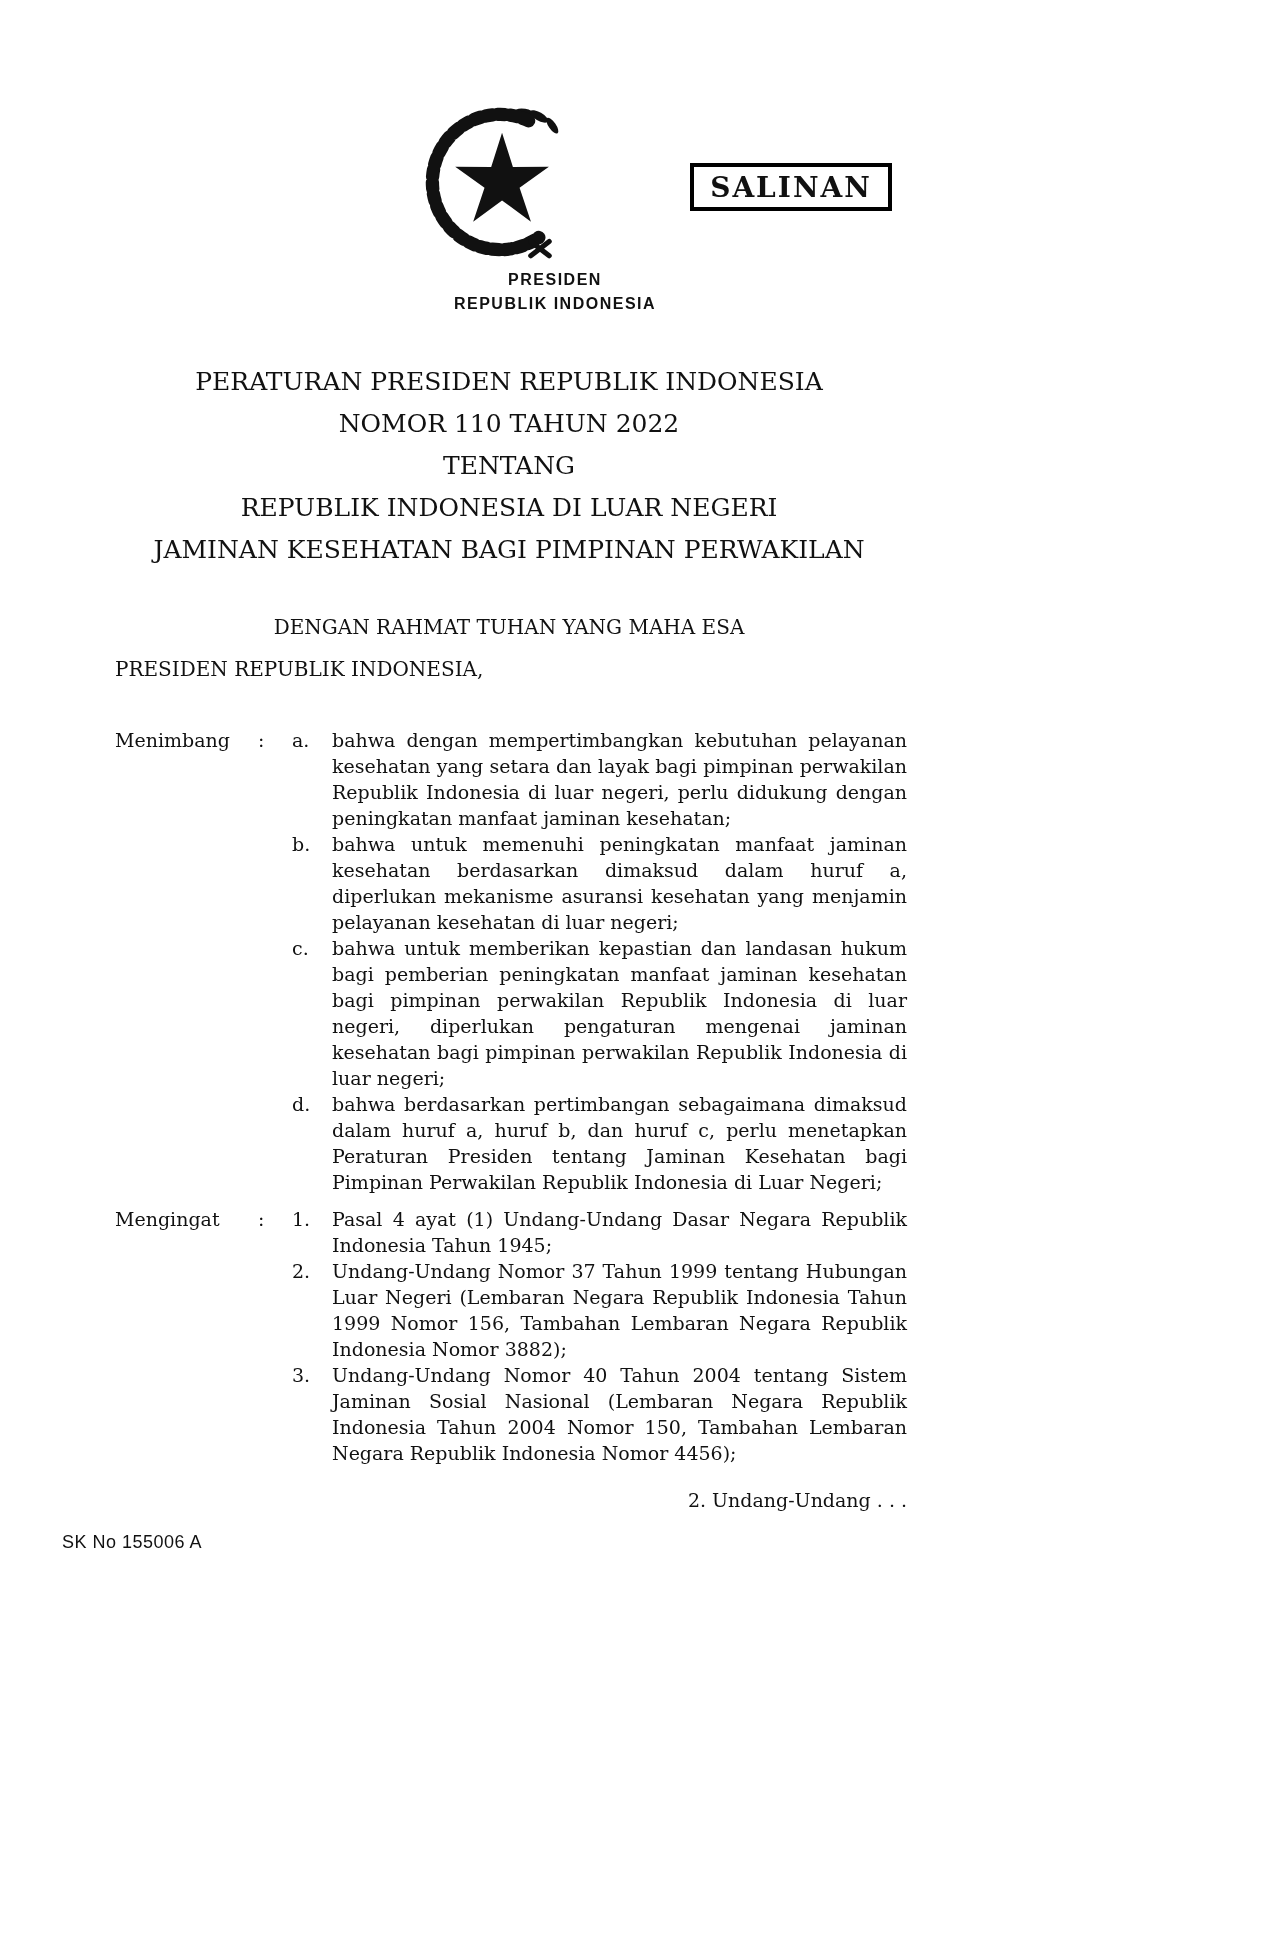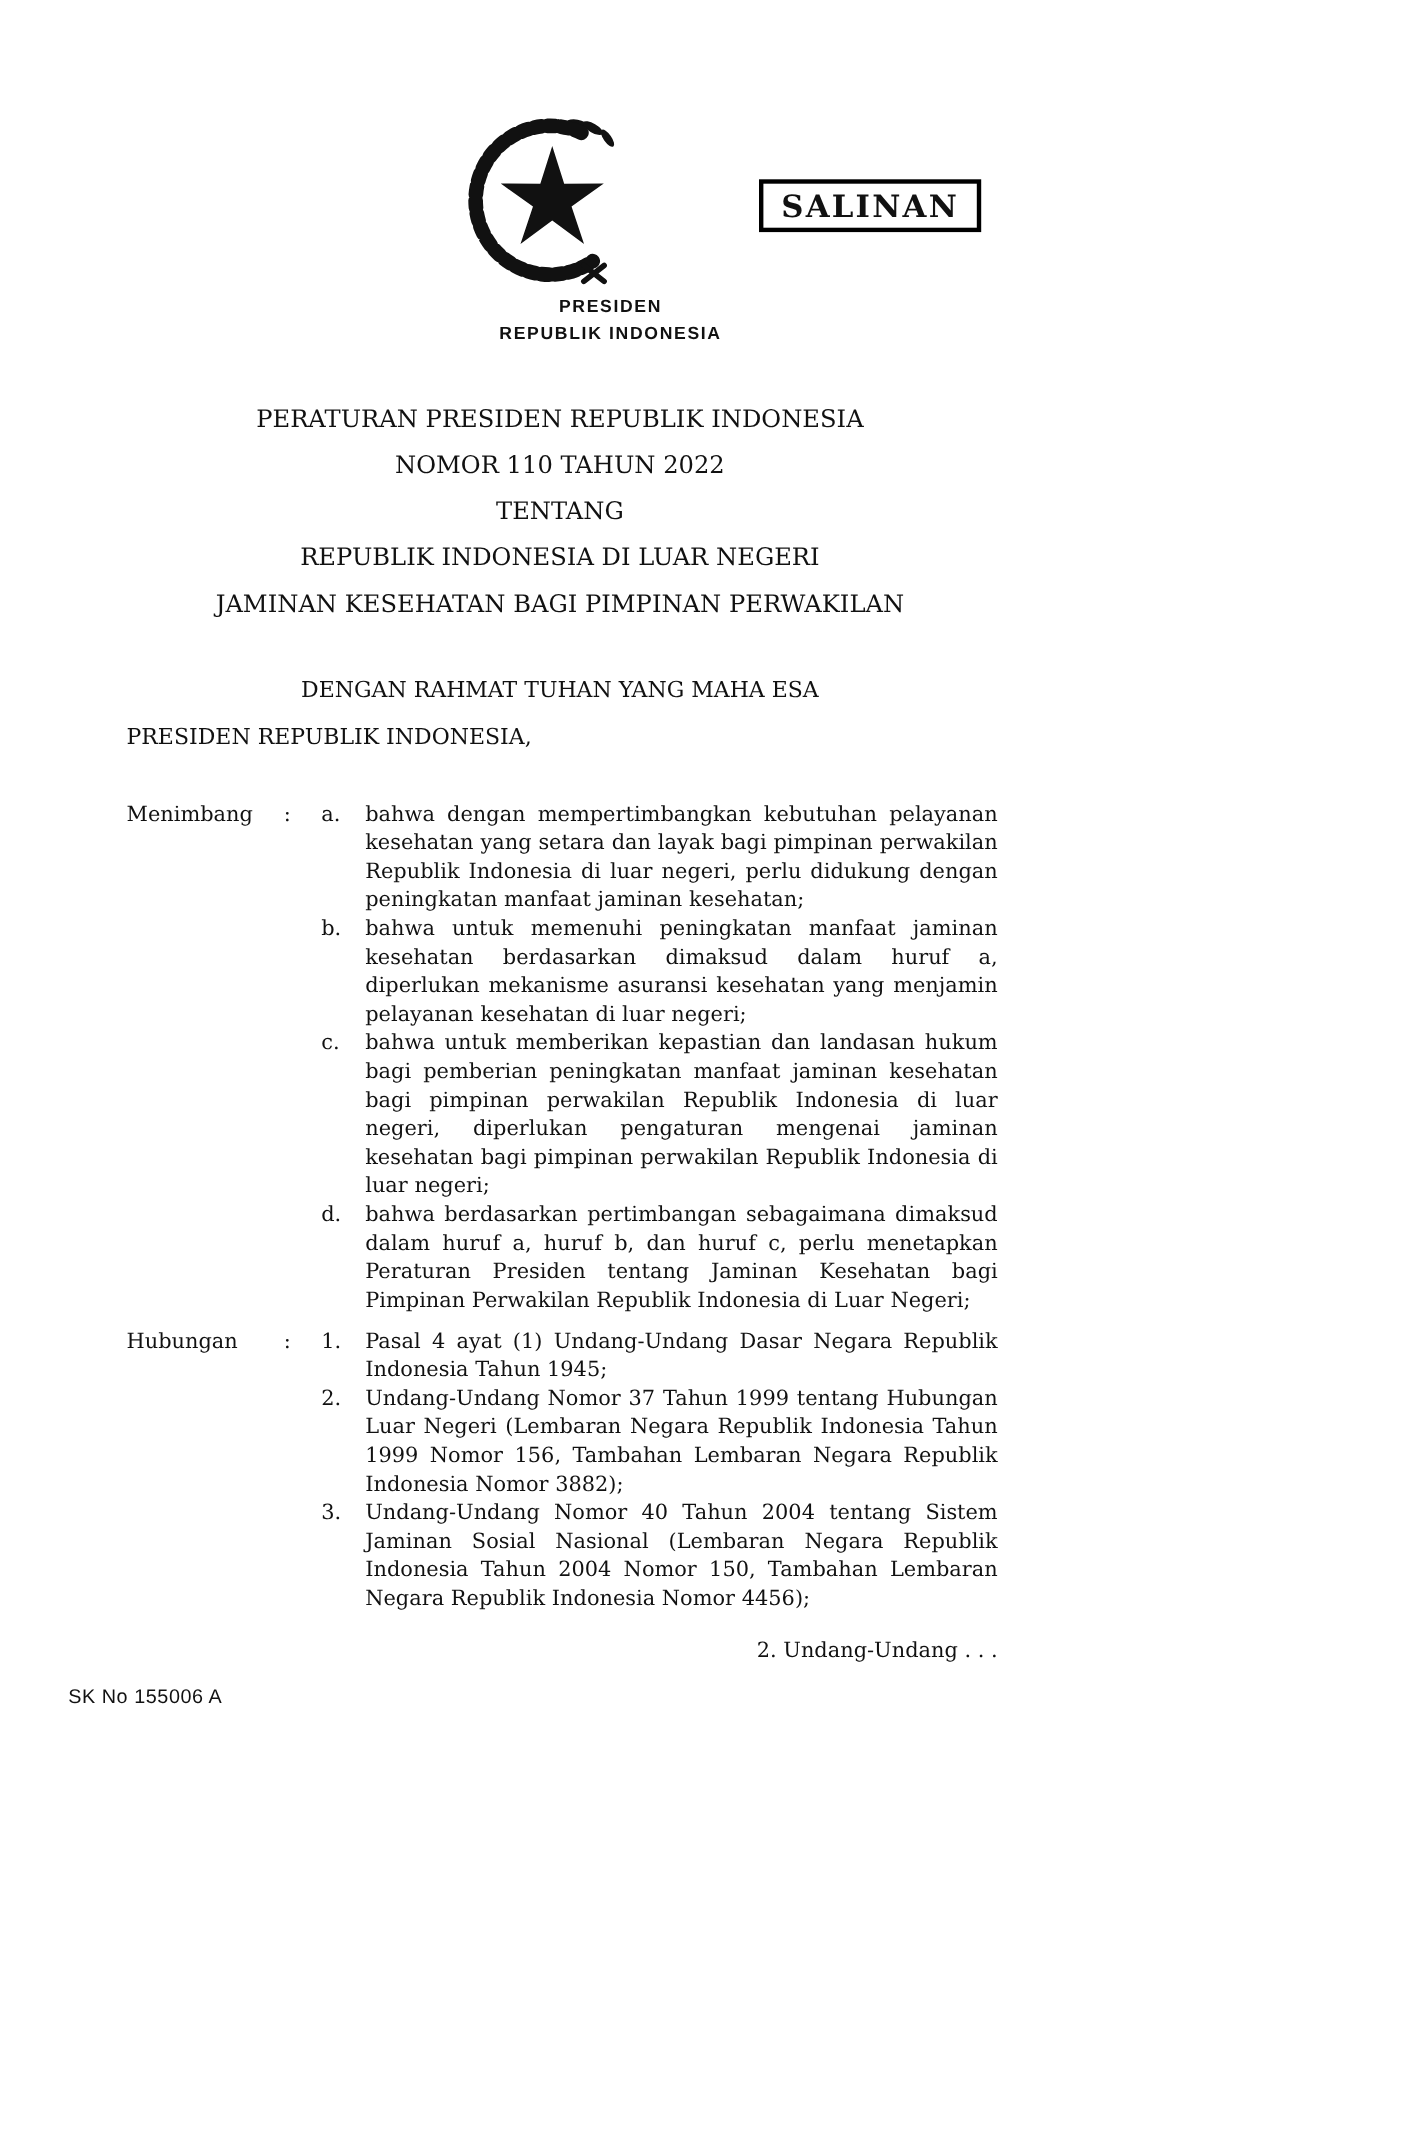--- a/index.html
+++ b/index.html
@@ -49,21 +49,21 @@
     letter-spacing: 1.5px;
   }
 
   
   .title-block {
     position: absolute;
     left: 115px;
     top: 370px;
     width: 788px;
     text-align: center;
-    font-size: 22px;
+    font-size: 25px;
   }
   .title-line { line-height: 23px; margin-bottom: 19px; }
   .title-line.tight { margin-bottom: 10px; }
 
   .invocation {
     position: absolute;
     left: 115px;
     top: 615px;
     width: 788px;
     text-align: center;
@@ -166,21 +166,21 @@
         <span class="item-text">bahwa untuk memberikan kepastian dan landasan hukum bagi pemberian peningkatan manfaat jaminan kesehatan bagi pimpinan perwakilan Republik Indonesia di luar negeri, diperlukan pengaturan mengenai jaminan kesehatan bagi pimpinan perwakilan Republik Indonesia di luar negeri;</span>
       </div>
       <div class="item">
         <span class="item-marker">d.</span>
         <span class="item-text">bahwa berdasarkan pertimbangan sebagaimana dimaksud dalam huruf a, huruf b, dan huruf c, perlu menetapkan Peraturan Presiden tentang Jaminan Kesehatan bagi Pimpinan Perwakilan Republik Indonesia di Luar Negeri;</span>
       </div>
     </div>
   </div>
 
   <div class="section section-remembering">
-    <div class="sec-label">Hubungan</div>
+    <div class="sec-label">Mengingat</div>
     <div class="sec-colon">:</div>
     <div class="sec-items">
       <div class="item">
         <span class="item-marker">1.</span>
         <span class="item-text">Pasal 4 ayat (1) Undang-Undang Dasar Negara Republik Indonesia Tahun 1945;</span>
       </div>
       <div class="item">
         <span class="item-marker">2.</span>
         <span class="item-text">Undang-Undang Nomor 37 Tahun 1999 tentang Hubungan Luar Negeri (Lembaran Negara Republik Indonesia Tahun 1999 Nomor 156, Tambahan Lembaran Negara Republik Indonesia Nomor 3882);</span>
       </div>

